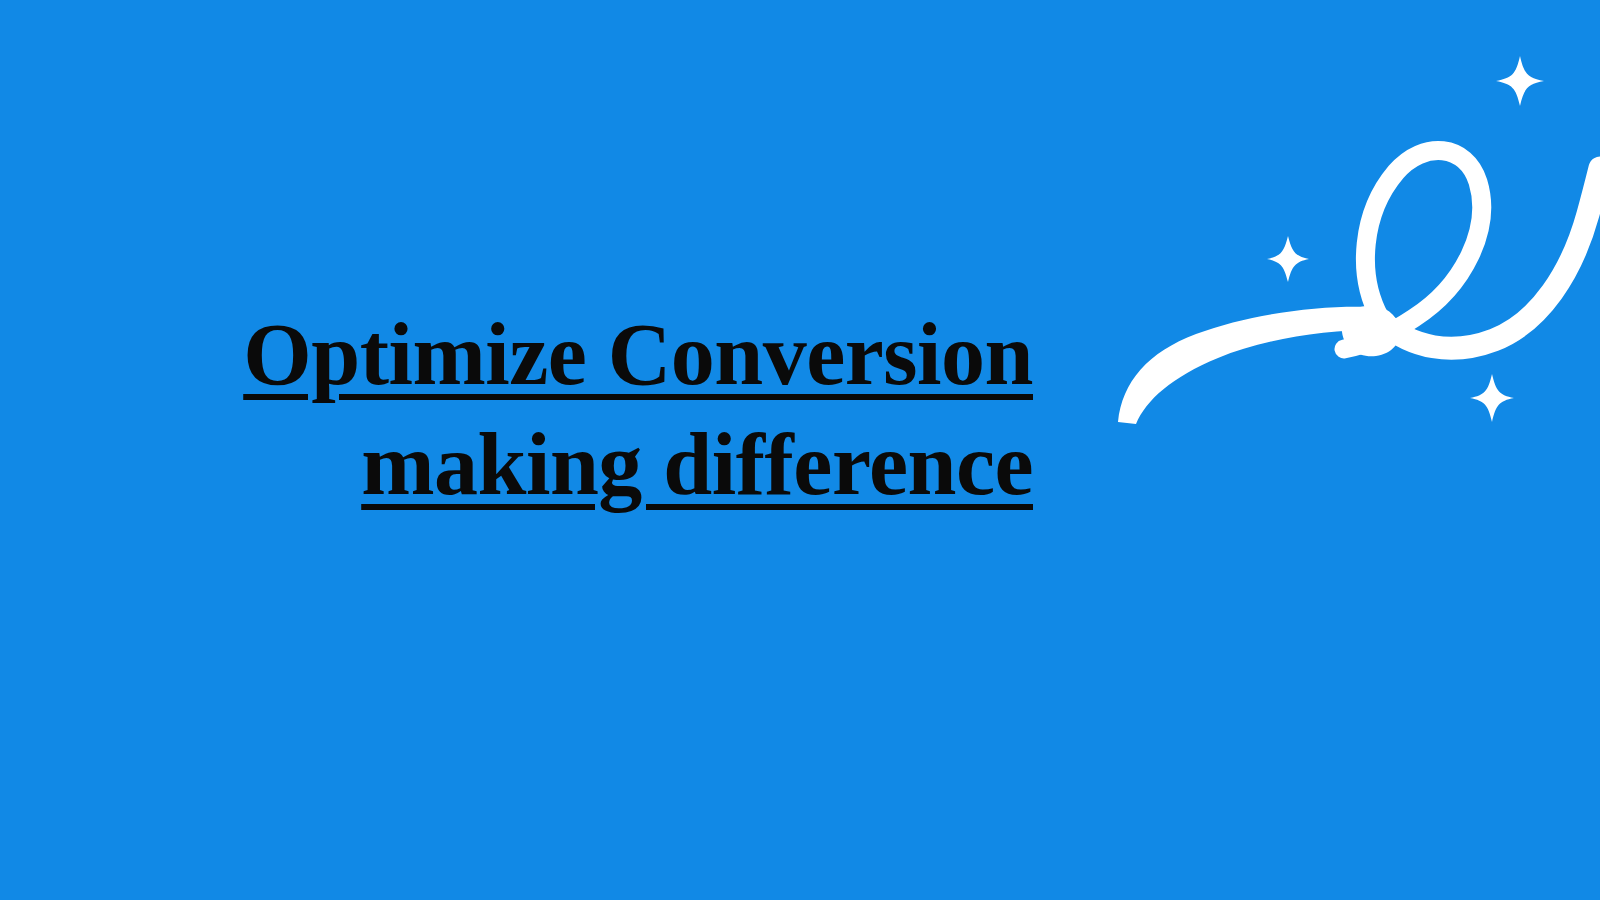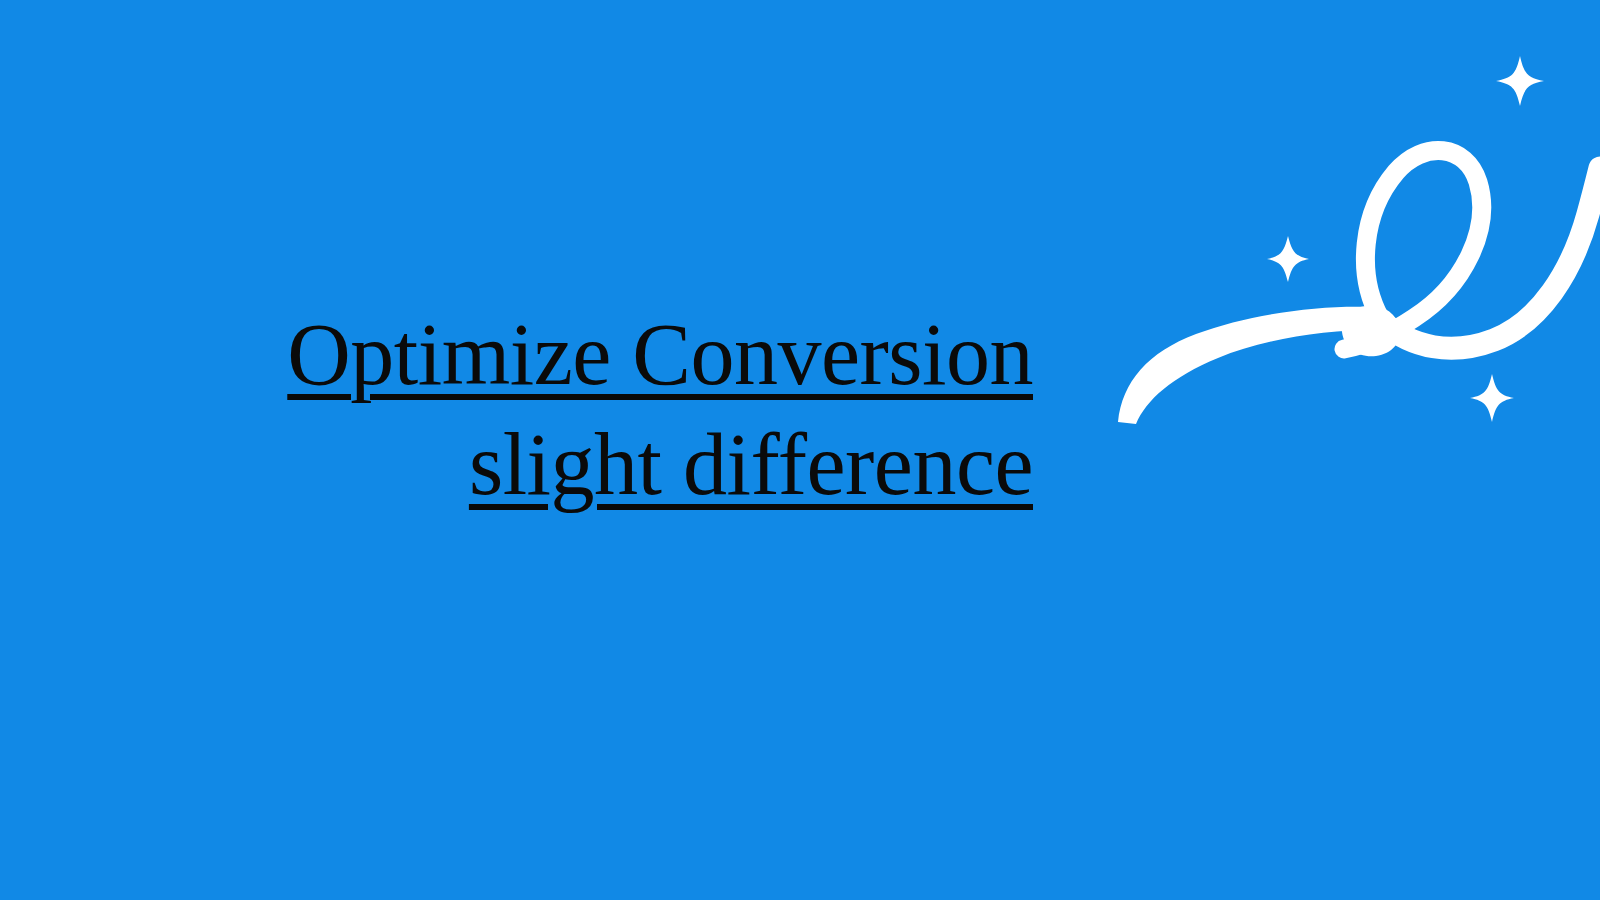--- a/index.html
+++ b/index.html
@@ -32,21 +32,21 @@
     position: absolute;
     left: 120px;
     top: 300px;
     width: 913px;
     text-align: right;
   }
   .headline-line {
     display: block;
     color: #0a0a0a;
     font-family: "Liberation Serif", "DejaVu Serif", serif;
-    font-weight: normal;
+    font-weight: bold;
     font-size: 88px;
     line-height: 110px;
     letter-spacing: -0.5px;
     text-decoration: underline;
     text-decoration-thickness: 6px;
     text-underline-offset: 10px;
     white-space: pre;
   }
 </style>
 </head>
@@ -106,16 +106,16 @@
     <path fill="#ffffff" d="
       M 1492 374
       C 1496 391, 1499 395, 1514 398
       C 1499 401, 1496 405, 1492 422
       C 1488 405, 1485 401, 1470 398
       C 1485 395, 1488 391, 1492 374 Z"></path>
   </svg>
 
   <div id="headline-block">
     <span class="headline-line">Optimize Conversion</span>
-    <span class="headline-line">slight difference</span>
+    <span class="headline-line">making difference</span>
   </div>
 
 </div>
 
 </body></html>

